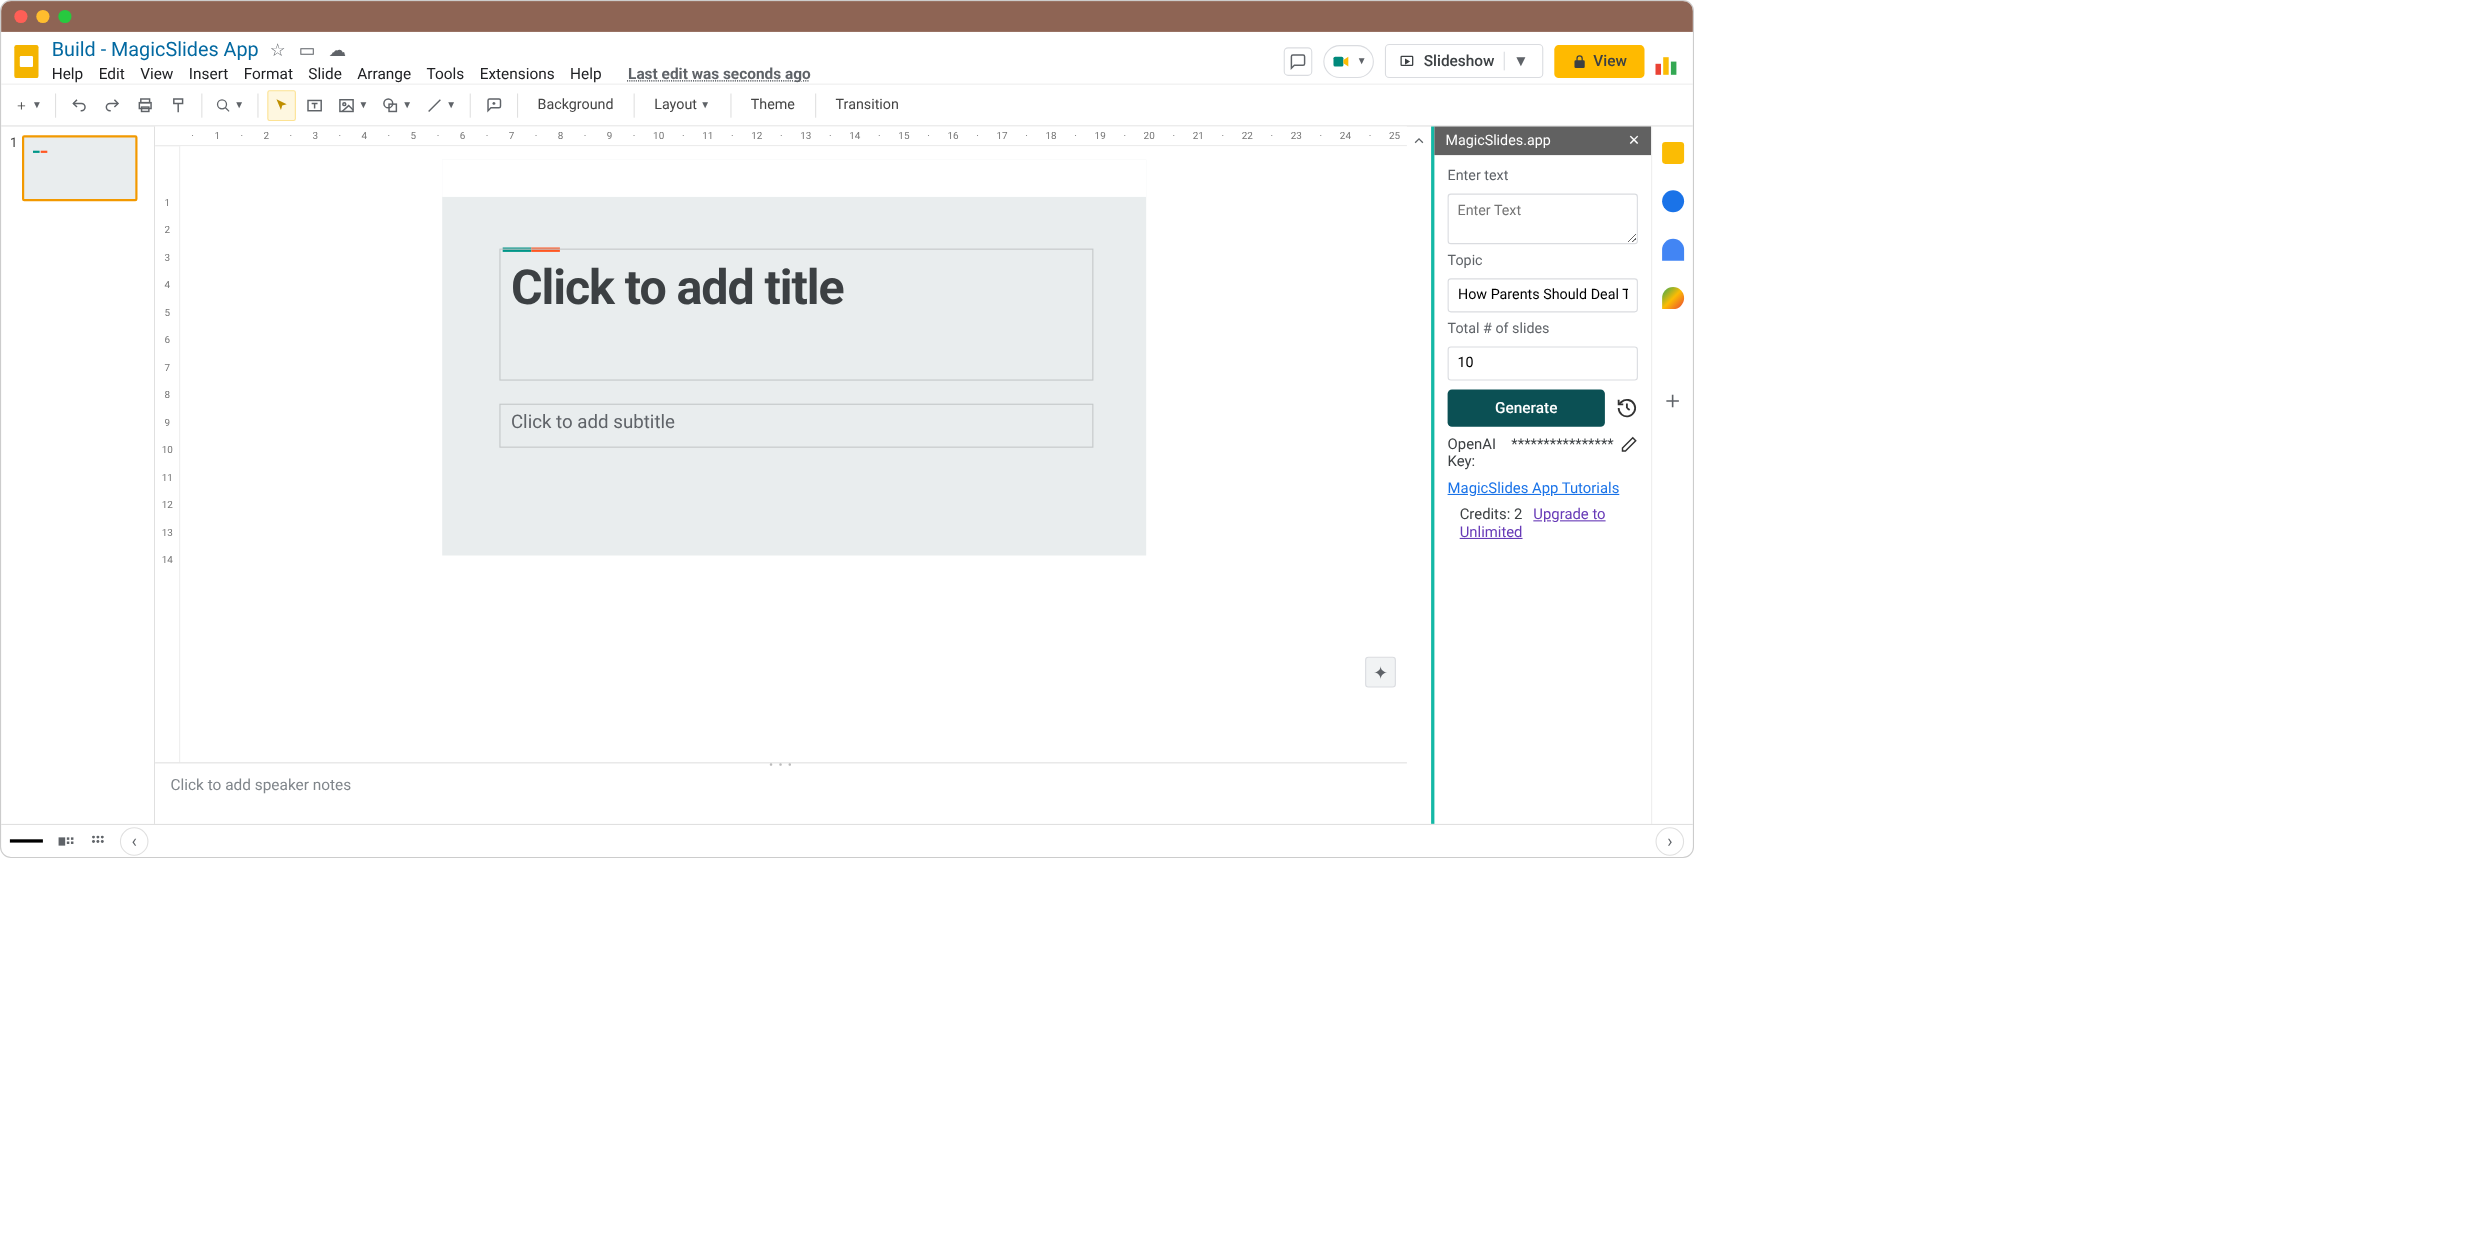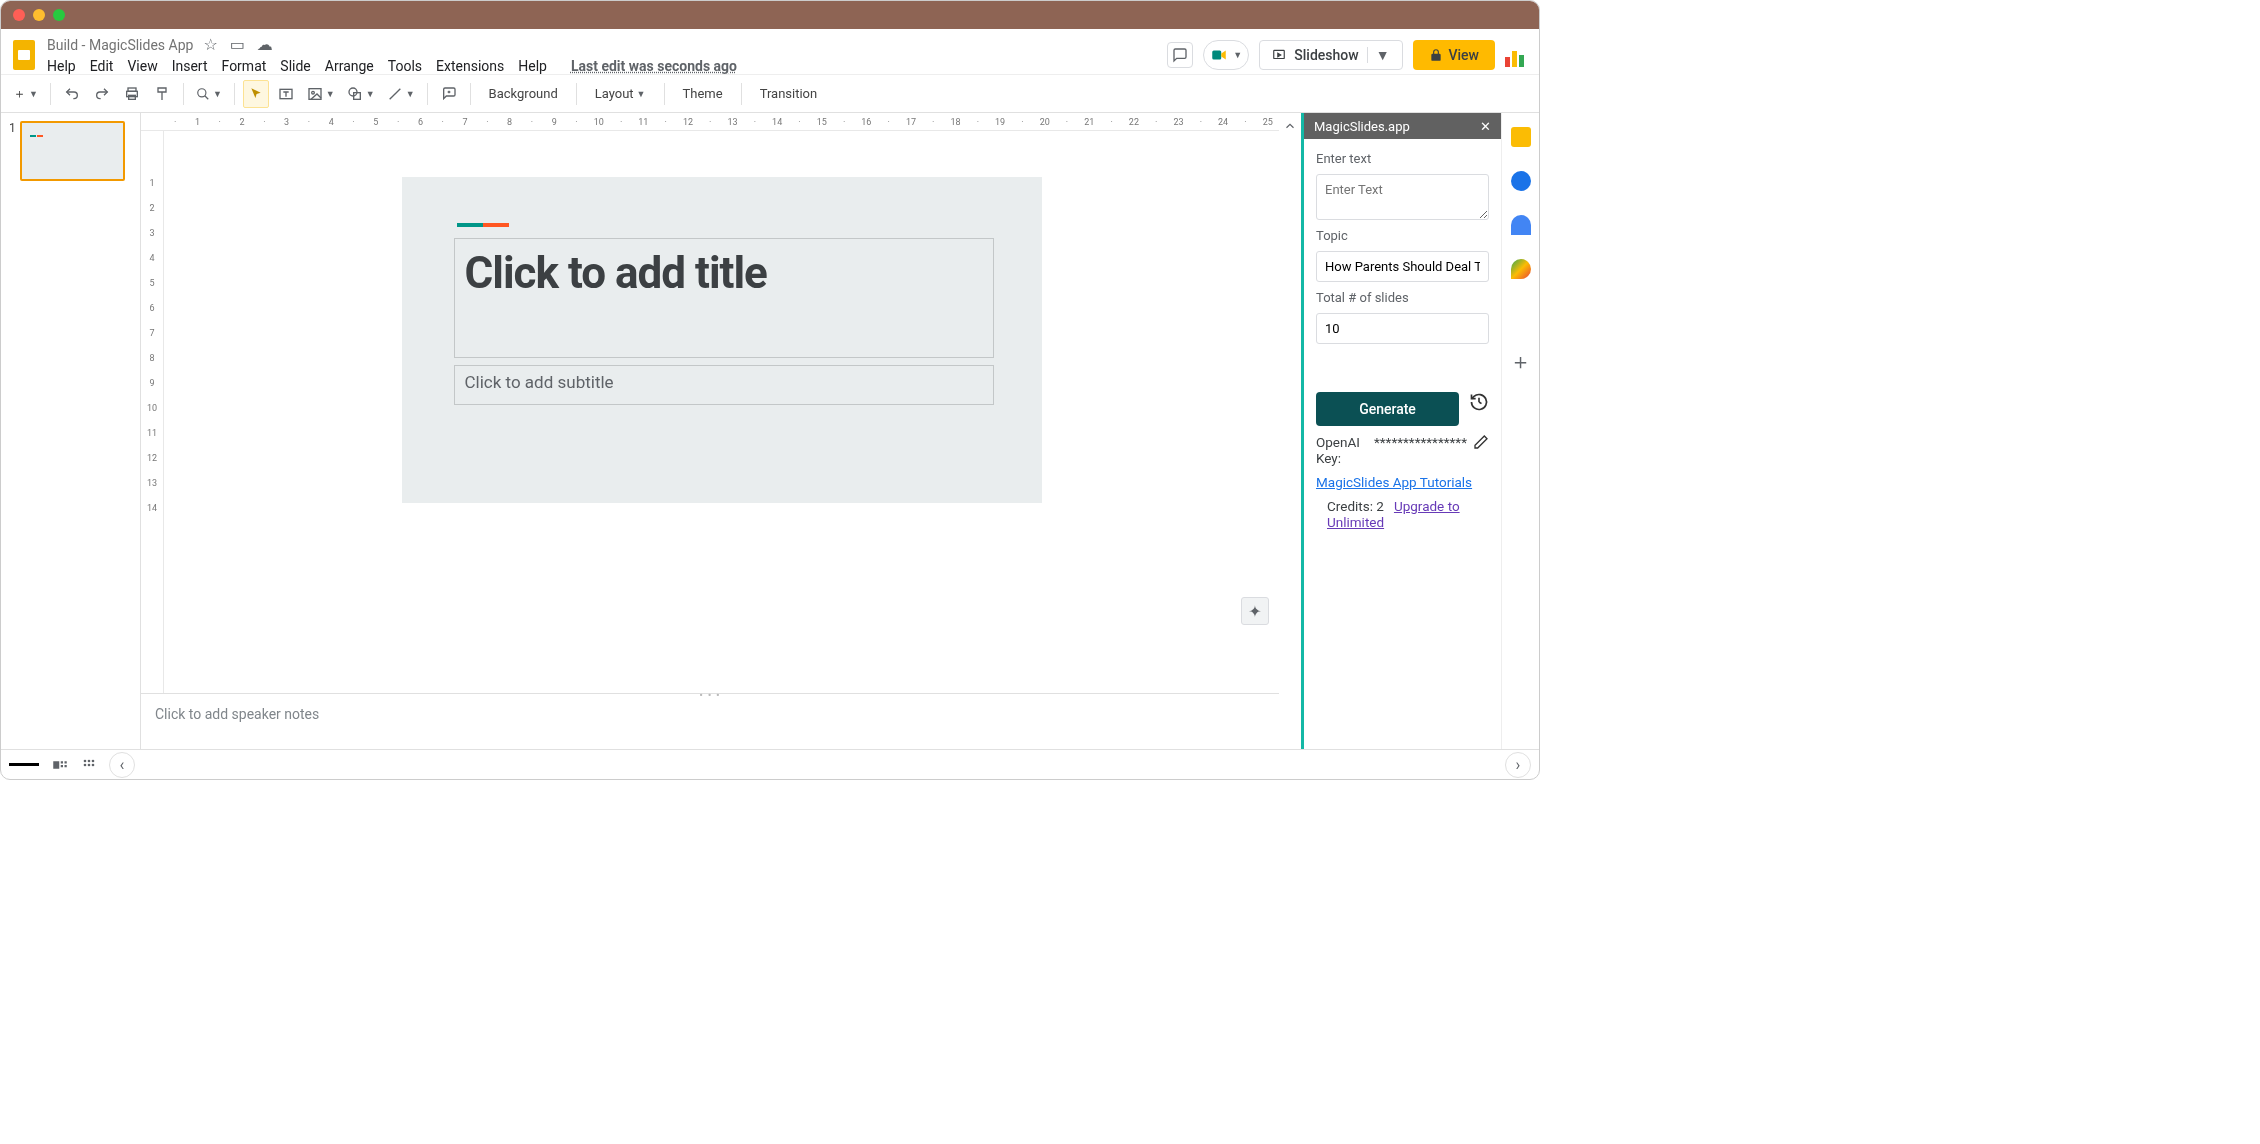--- a/index.html
+++ b/index.html
@@ -9,21 +9,21 @@
   
   .mac-bar { height: 28px; background: #8e6454; display: flex; align-items:center; padding-left:12px; gap:8px; }
   .dot { width:12px; height:12px; border-radius:50%; }
   .dot.r{background:#ff5f56;} .dot.y{background:#ffbd2e;} .dot.g{background:#27c93f;}
 
   
   .titlebar { display:flex; align-items:center; padding:6px 10px 0 10px; gap:10px; }
   .slides-logo { width:26px; height:34px; display:flex; align-items:center; justify-content:center; }
   .title-block{ display:flex; flex-direction:column; }
   .title-row{ display:flex; align-items:center; gap:10px; }
-  .doc-title { font-size:14px; color:#737373; }
+  .doc-title { font-size:18px; color:#0369a1; }
   .title-icons { color:#5f6368; display:flex; gap:12px; font-size:16px;}
   .menus { display:flex; gap:14px; font-size:14px; color:#202124; padding-top:4px; align-items:center;}
   .menus span{cursor:pointer;}
   .last-edit{ color:#5f6368; text-decoration:underline dotted; margin-left:10px;font-weight:bold;}
   .top-right{ margin-left:auto; display:flex; align-items:center; gap:10px;}
   .chatbubble{ width:26px;height:26px;border:1px solid #dadce0;border-radius:4px;display:flex;align-items:center;justify-content:center;color:#5f6368;}
   .meet{ width:46px;height:30px;border:1px solid #dadce0;border-radius:15px;display:flex;align-items:center;justify-content:center;gap:2px;}
   .slideshow-btn{ border:1px solid #dadce0; border-radius:4px; padding:6px 12px; display:flex; align-items:center; gap:8px; font-size:14px; color:#3c4043; font-weight:500;}
   .slideshow-btn .dd{ border-left:1px solid #dadce0; padding-left:8px; color:#5f6368;}
   .share-btn{ background:#ffba00; border-radius:4px; padding:7px 16px; display:flex; align-items:center; gap:6px; font-size:14px; color:#3c4043; font-weight:500;}
@@ -51,35 +51,35 @@
   .ruler-h{ height:18px; border-bottom:1px solid #e8e8e8; display:flex; align-items:center; font-size:9px; color:#777; padding-left:23px; gap:0; overflow:hidden; white-space:nowrap;}
   .ruler-h span{display:inline-block; width:25.5px; text-align:center;}
   .canvas-row{ flex:1; display:flex; min-height:0;}
   .ruler-v{ width:23px; border-right:1px solid #e8e8e8; display:flex; flex-direction:column; align-items:center; font-size:9px; color:#777; padding-top:22px;}
   .ruler-v span{height:25px;}
   .stage{ flex:1; background:#fff; display:flex; align-items:flex-start; justify-content:center; padding:12px 20px; overflow:hidden; position:relative;}
   .slide{ width:640px; height:360px; background:#e9edee; position:relative;}
   .slide-top{position:absolute;top:0;left:0;right:0;height:34px;background:#fff;}
   .accent{ position:absolute; left:55px; top:80px; display:flex;}
   .accent span{display:block;height:4px;width:26px;}
-  .titlebox{ position:absolute; left:52px; top:95px; width:540px; height:120px; border:1px solid #c3c7c8; padding:8px 10px; font-size:44px; font-weight:700; color:#3c4043; letter-spacing:-1px;}
+  .titlebox{ position:absolute; left:52px; top:81px; width:540px; height:120px; border:1px solid #c3c7c8; padding:8px 10px; font-size:44px; font-weight:700; color:#3c4043; letter-spacing:-1px;}
   .subbox{ position:absolute; left:52px; top:222px; width:540px; height:40px; border:1px solid #c3c7c8; padding:6px 10px; font-size:17px; color:#5f6368;}
   .speaker{ border-top:1px solid #e0e0e0; padding:12px 14px; font-size:14px; color:#80868b; height:56px; position:relative;}
   .speaker-grip{position:absolute;top:-5px;left:50%;transform:translateX(-50%);color:#bbb;font-size:11px;letter-spacing:1px;}
   .explore-btn{position:absolute;right:10px;bottom:68px;width:28px;height:28px;background:#f1f3f4;border:1px solid #dadce0;border-radius:3px;display:flex;align-items:center;justify-content:center;color:#5f6368;}
 
   
   .collapse-chev{width:22px;display:flex;align-items:flex-start;justify-content:center;padding-top:6px;color:#5f6368;}
   .addon{ width:200px; border-left:3px solid #14b8a6; display:flex; flex-direction:column;}
   .addon-hdr{ background:#616161; color:#fff; height:26px; display:flex; align-items:center; padding:0 10px; font-size:13px; justify-content:space-between;}
   .addon-body{ padding:12px 12px; font-size:13.5px; color:#3c4043; display:flex; flex-direction:column; gap:8px; overflow-y:auto;}
   .lbl{ color:#5f6368; font-size:13px;}
   .inp, .ta{ width:100%; border:1px solid #dadce0; border-radius:3px; padding:7px 8px; font-size:13px; font-family:inherit;}
   .ta{ height:46px; resize:both; }
-  .gen-row{display:flex;align-items:flex-start;gap:10px;margin-top:40px;}
+  .gen-row{display:flex;align-items:center;gap:10px;}
   .gen-btn{ flex:1; background:#0b5054; color:#fff; border:none; border-radius:4px; padding:9px; font-size:14px; font-weight:500;}
   .hist-icon{color:#444;}
   .key-row{ display:flex; align-items:flex-start; gap:6px;}
   .link{ color:#1a73e8; text-decoration:underline; font-size:13.5px;}
   .credits{ font-size:13.5px;margin-left:11px; }
 
   
   .companion{ width:38px; border-left:1px solid #eee; display:flex; flex-direction:column; align-items:center; gap:24px; padding-top:14px;}
   .comp-icon{width:20px;height:20px;border-radius:3px;}
 

